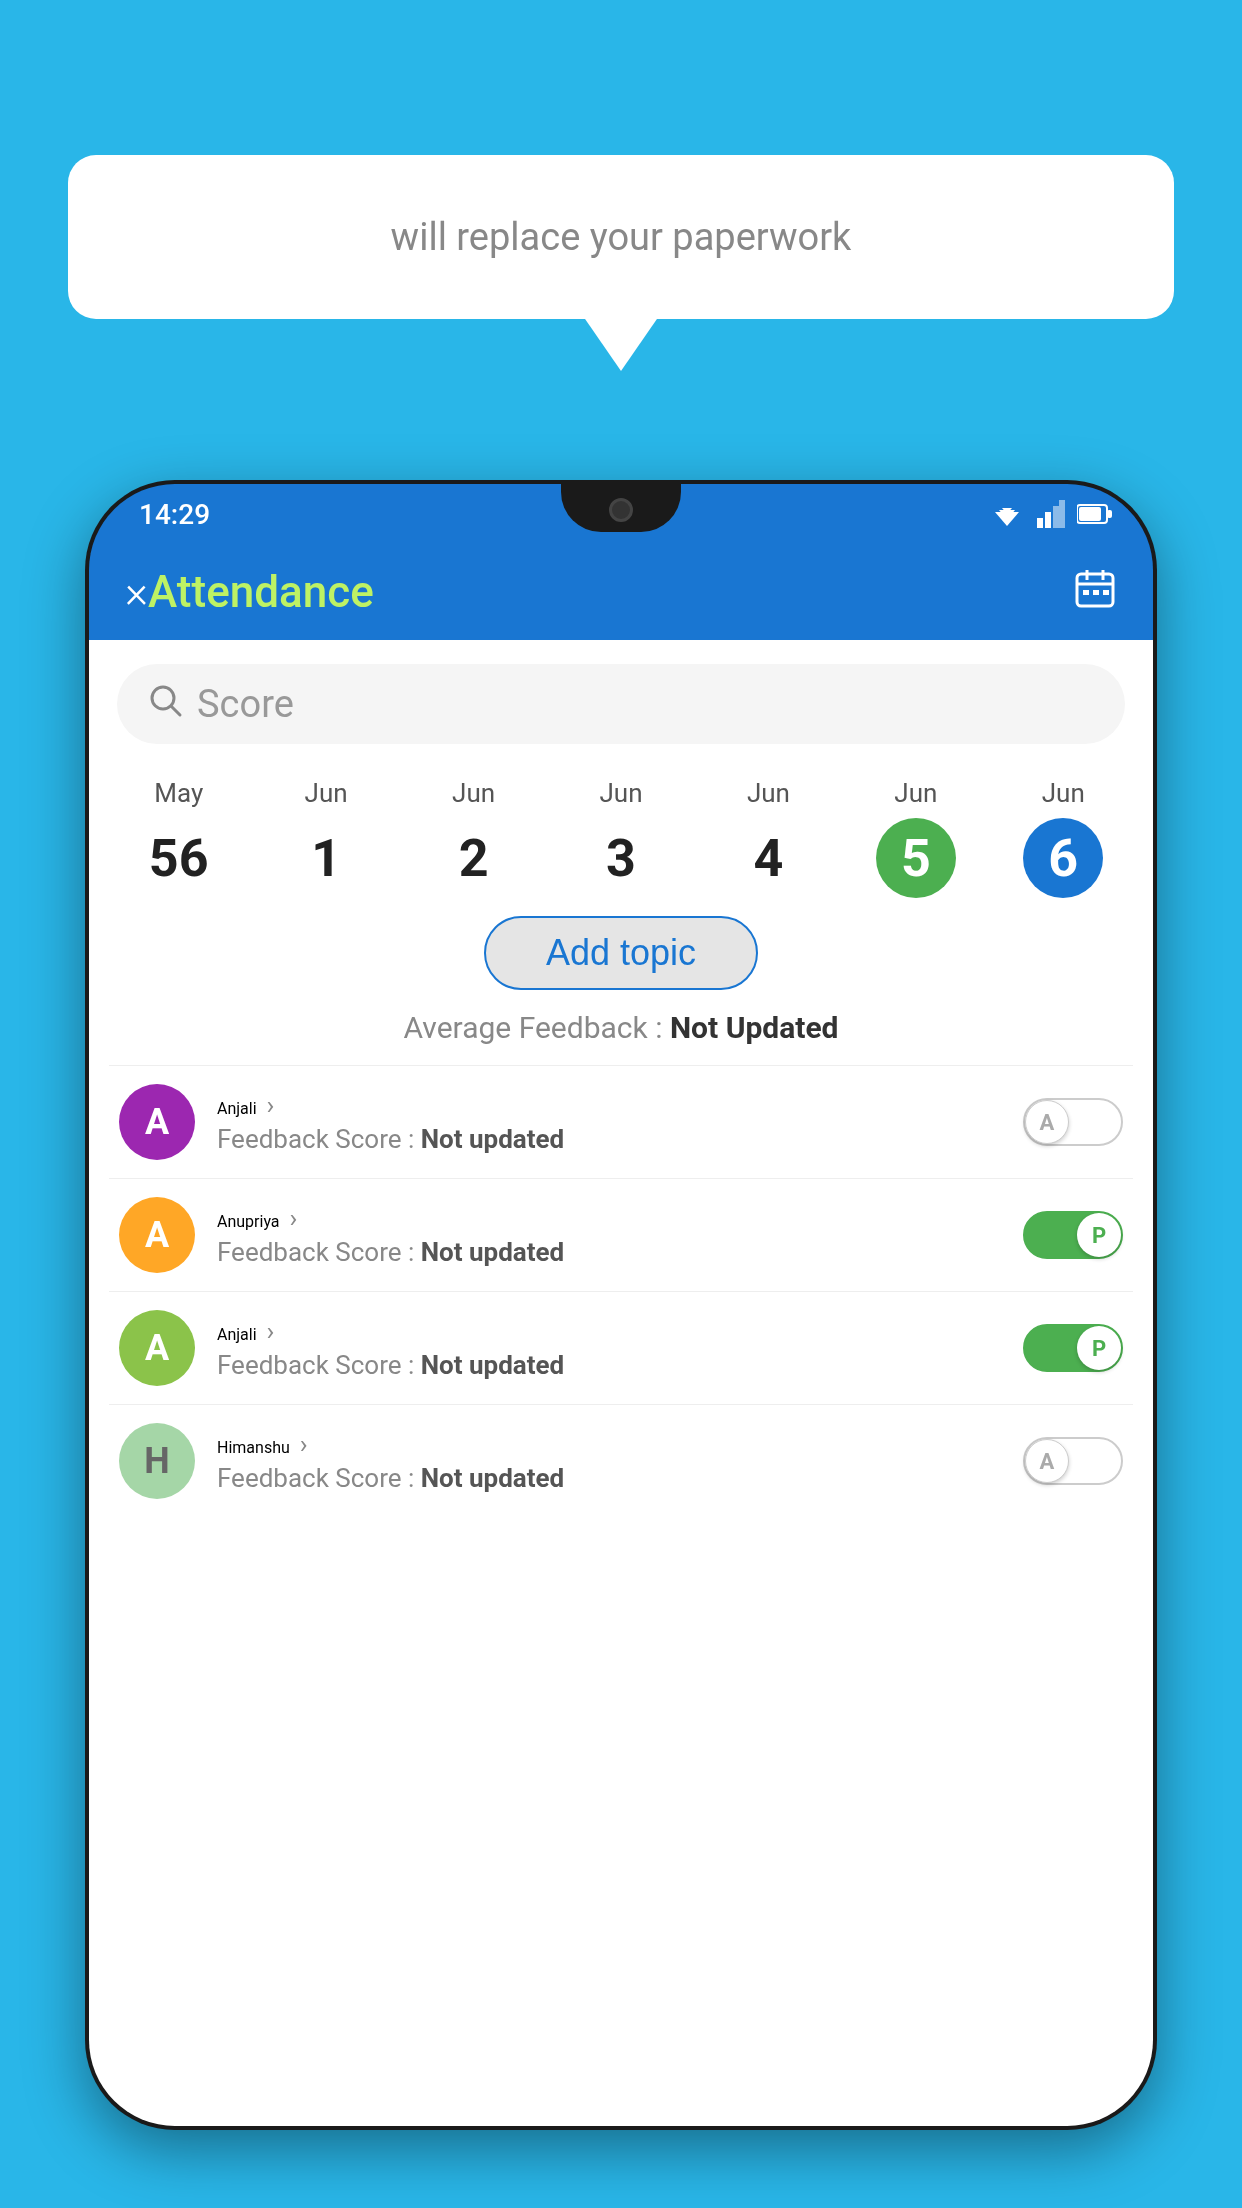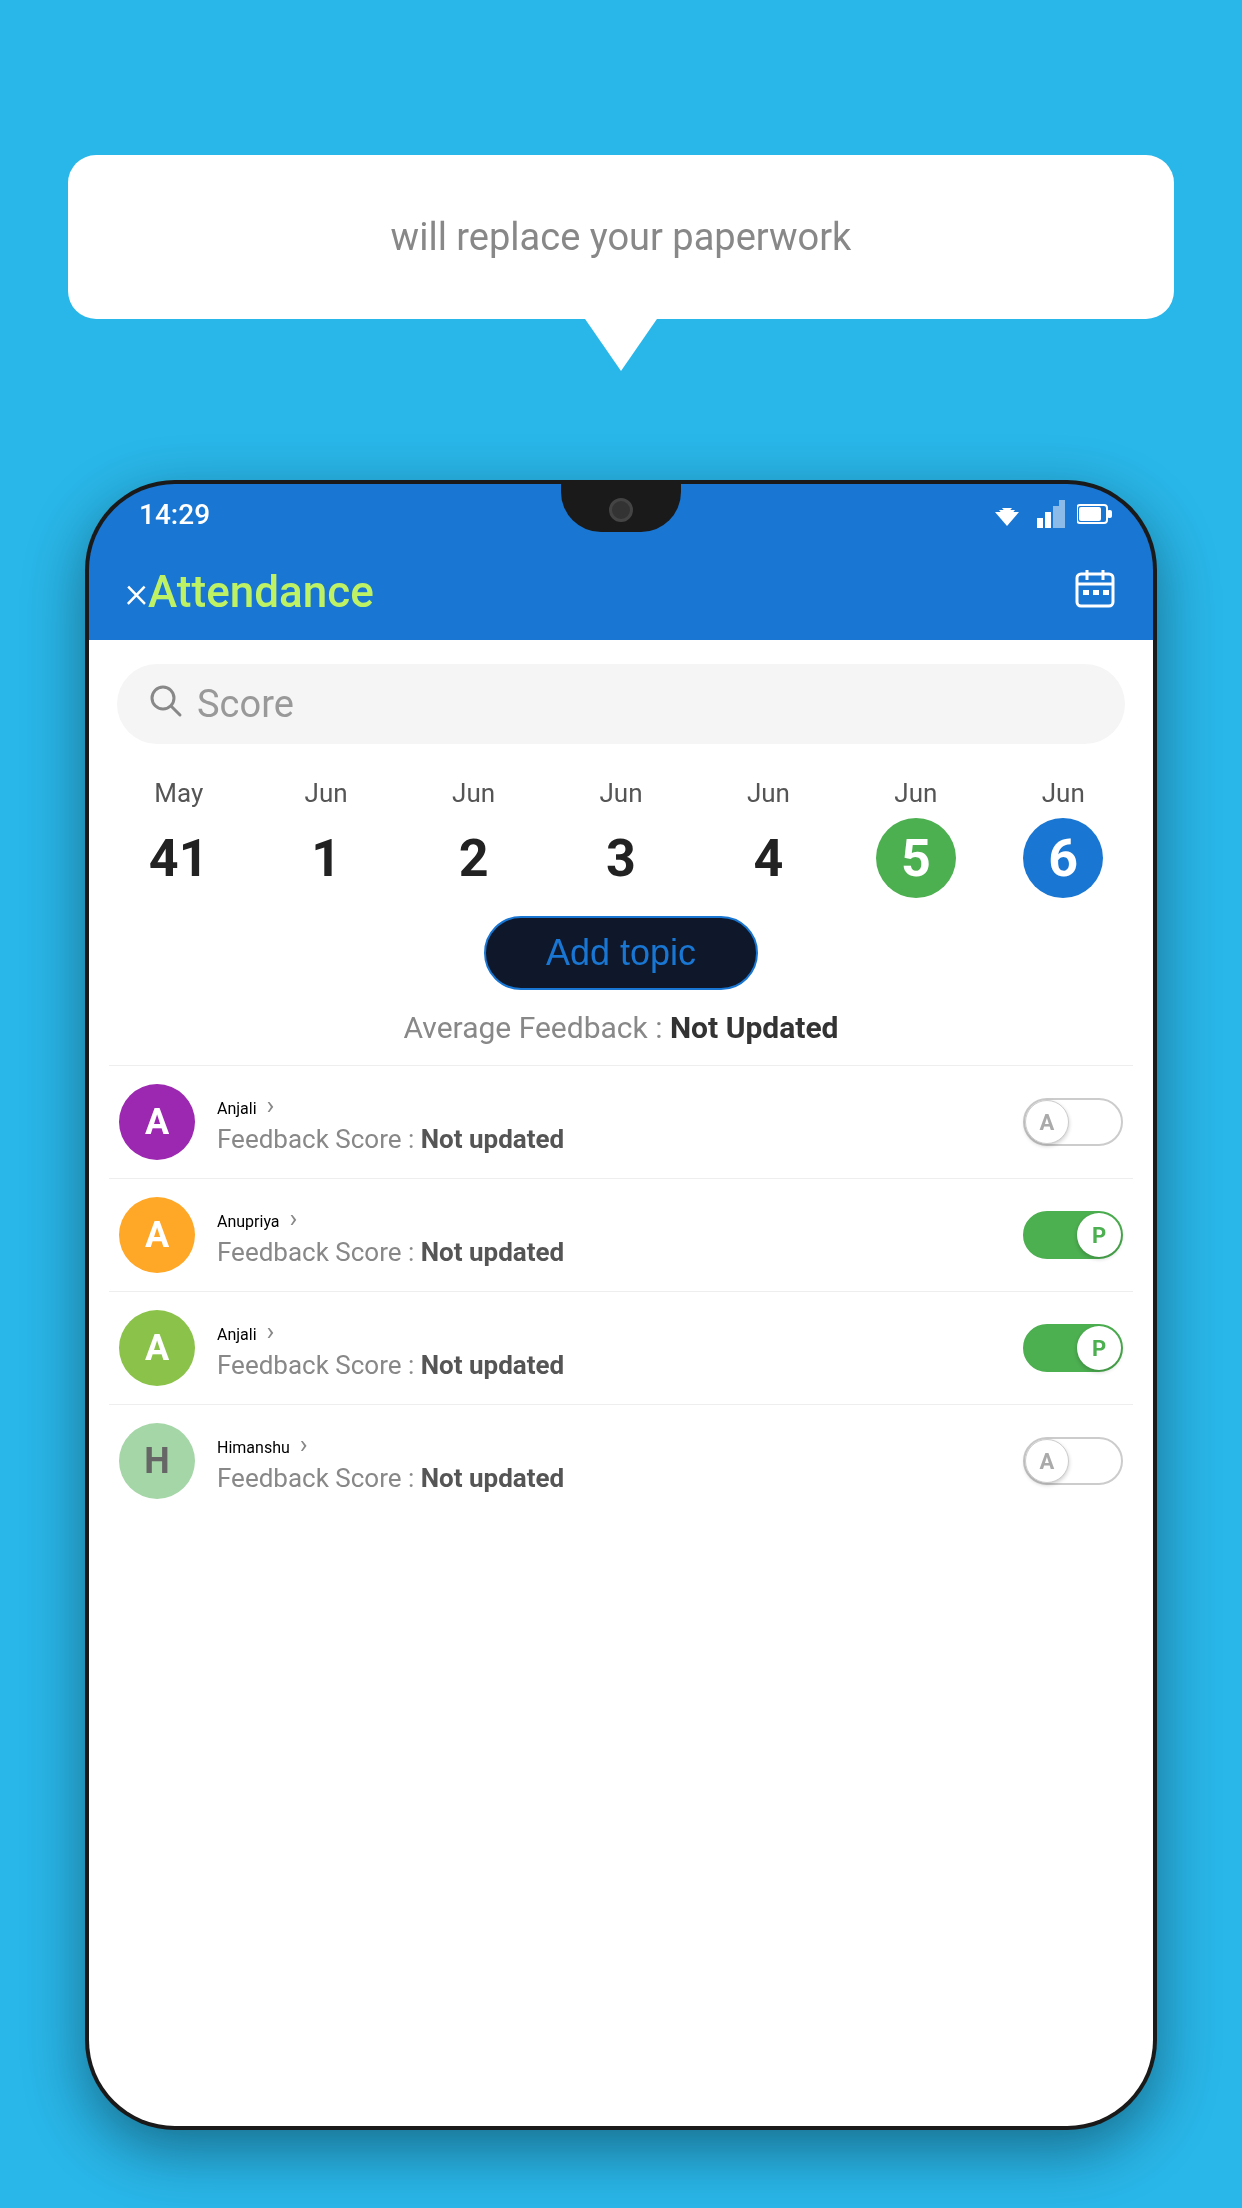--- a/index.html
+++ b/index.html
@@ -254,21 +254,21 @@
       color: #333;
       margin: 12px 0 16px 0;
       font-weight: 400;
     }
 
     
     .add-topic-btn {
       display: block;
       margin: 0 auto 20px auto;
       border: 2.5px solid #1976d2;
-      background: #0f172a;
+      background: #e5e5e5;
       color: #1976d2;
       border-radius: 40px;
       padding: 14px 60px;
       font-size: 36px;
       cursor: pointer;
       width: fit-content;
     }
 
     
     .avg-feedback {
@@ -444,21 +444,21 @@
             <circle cx="16" cy="16" r="11" stroke="#888" stroke-width="3"></circle>
             <line x1="24" y1="24" x2="33" y2="33" stroke="#888" stroke-width="3" stroke-linecap="round"></line>
           </svg>
         </span>
         <span class="search-text">Score</span>
       </div>
 
       <div class="date-strip">
         <div class="date-cell">
           <div class="date-month">May</div>
-          <div class="date-num">41</div>
+          <div class="date-num">56</div>
         </div>
         <div class="date-cell">
           <div class="date-month">Jun</div>
           <div class="date-num">1</div>
         </div>
         <div class="date-cell">
           <div class="date-month">Jun</div>
           <div class="date-num">2</div>
         </div>
         <div class="date-cell">

